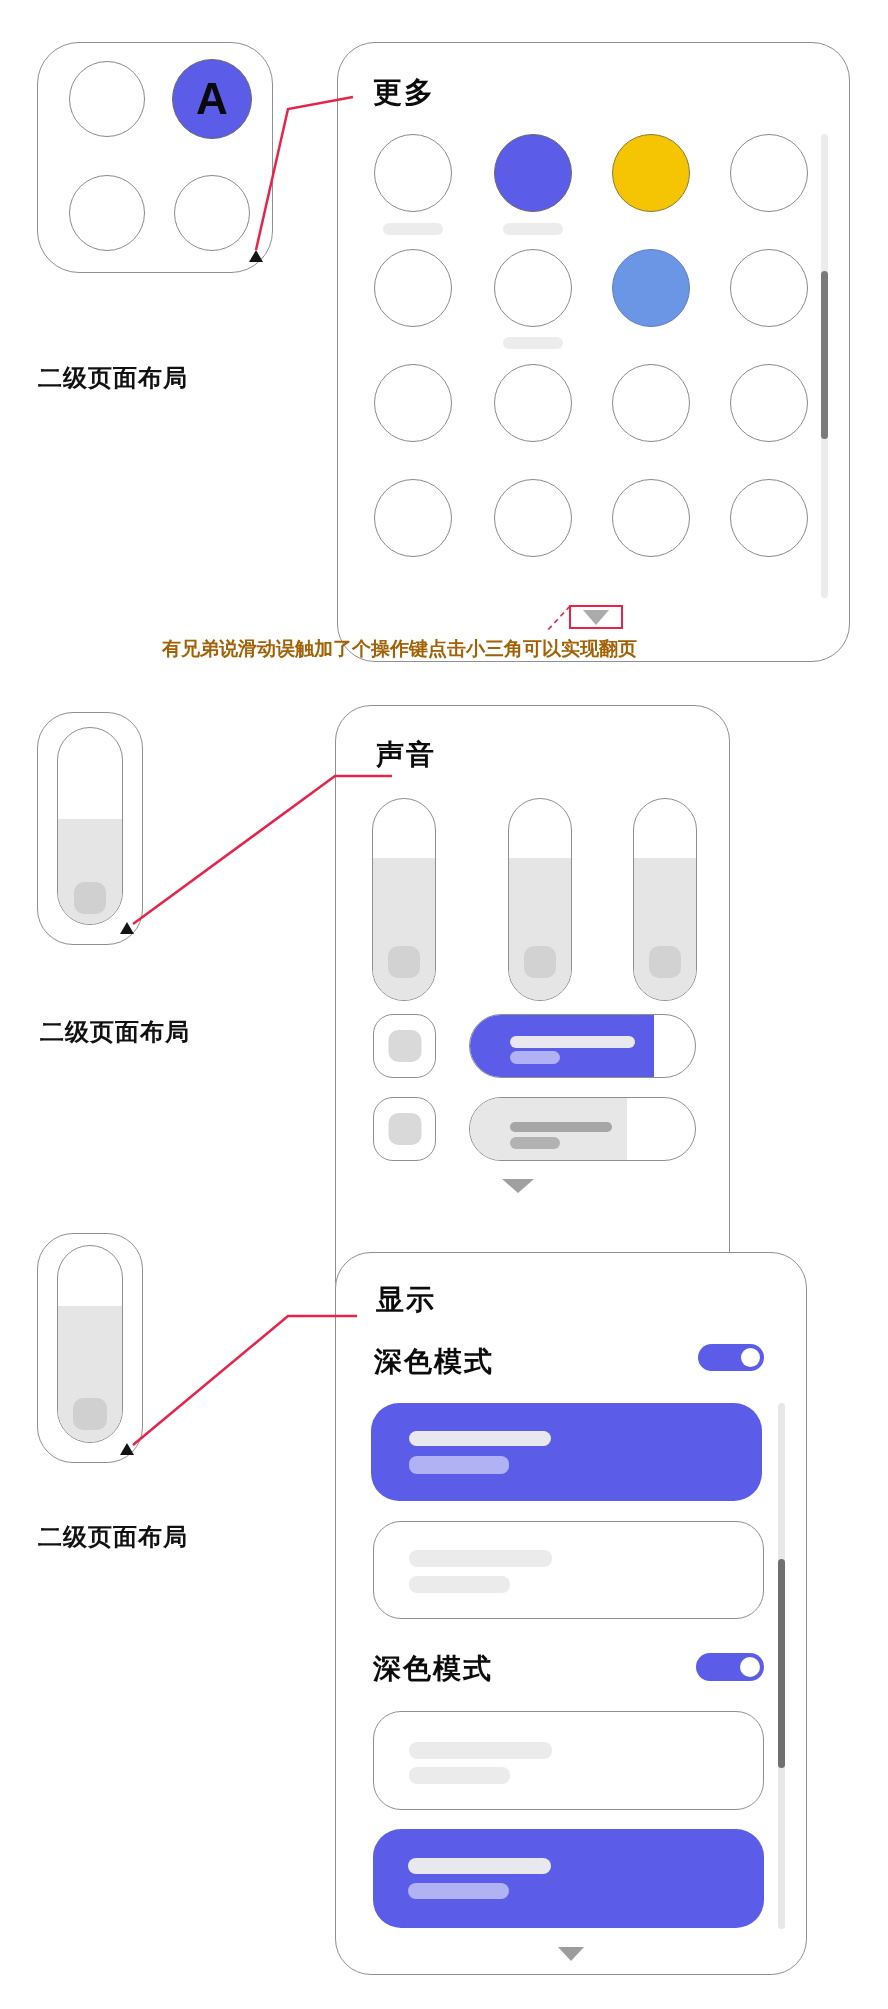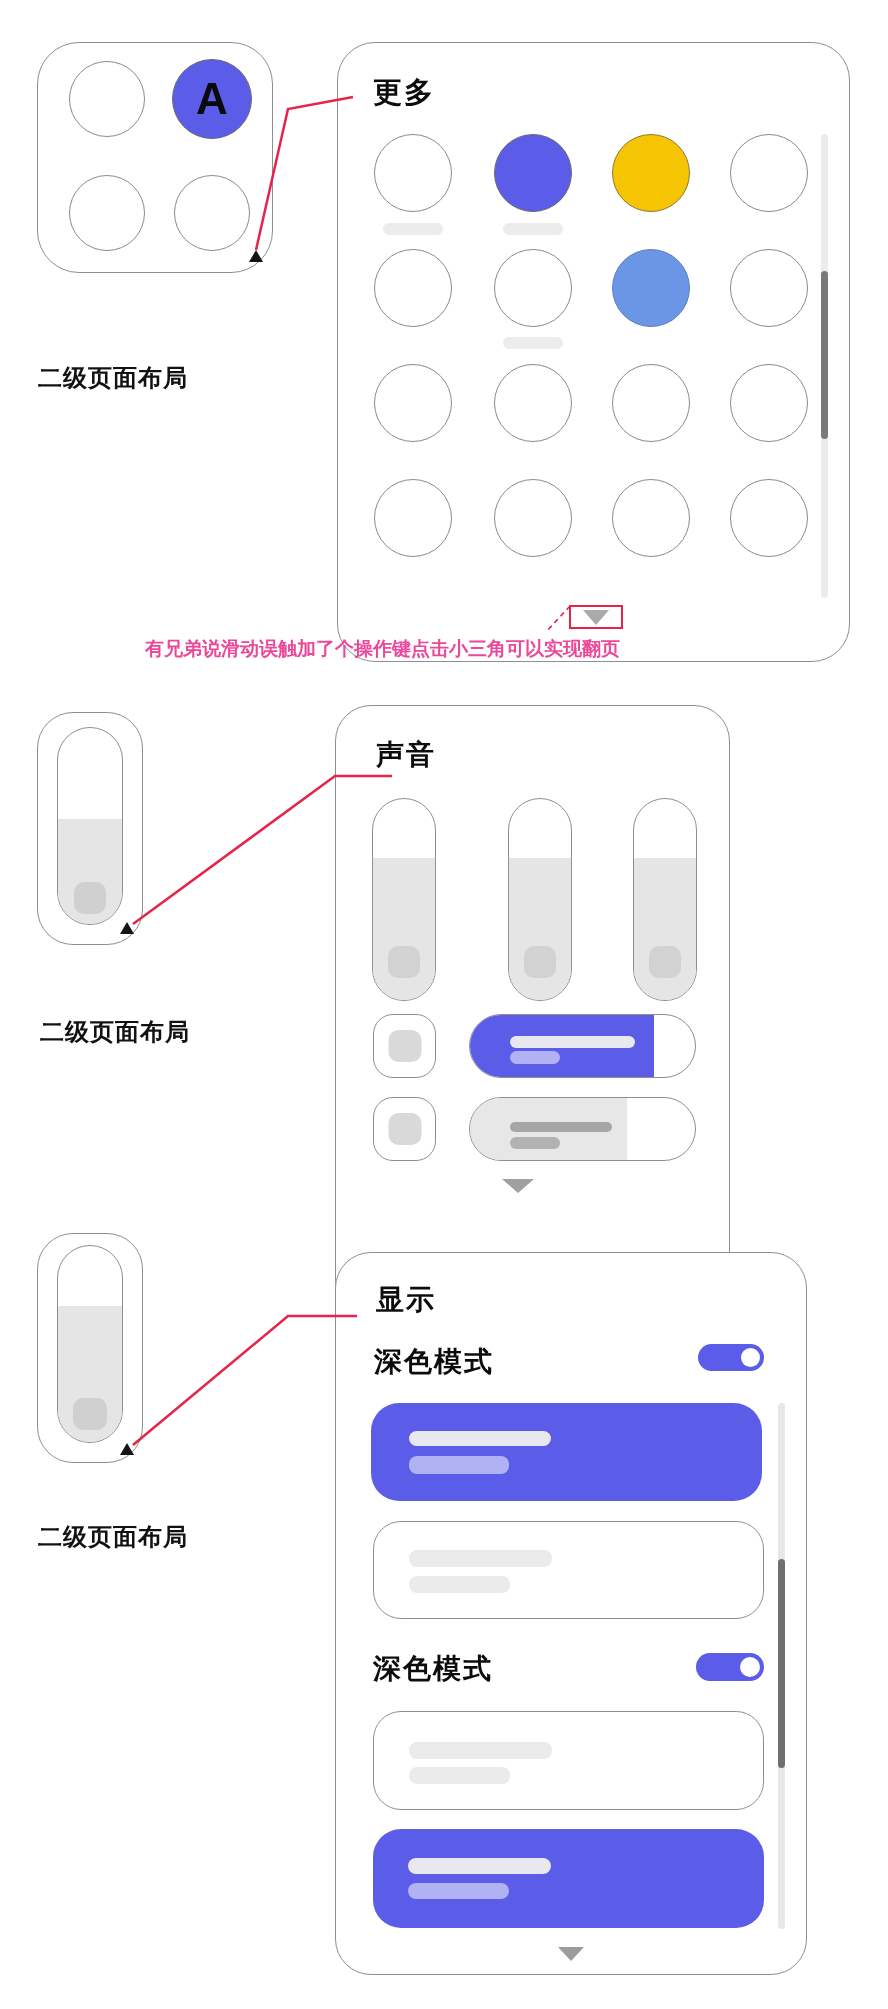--- a/index.html
+++ b/index.html
@@ -114,21 +114,21 @@
       <span class="upill" style="left:165px;top:294px;"></span>
 
       <div class="track" style="left:483px;top:91px;height:464px;"></div>
       <div class="thumb" style="left:483px;top:228px;height:168px;"></div>
     </div>
 
     <div class="flag-box" style="border-color: rgb(232, 35, 74);">
       <span class="tri-down"></span>
     </div>
 
-    <div class="note" style="left: 145px; top: 636px; color: #ec4899;">有兄弟说滑动误触加了个操作键点击小三角可以实现翻页</div>
+    <div class="note" style="left: 162px; top: 636px; color: #a16207;">有兄弟说滑动误触加了个操作键点击小三角可以实现翻页</div>
   </div>
 
   <div>
 
     <div class="mini-panel" style="left:37px;top:712px;width:106px;height:233px;border-radius:36px;">
       <div class="vslider" style="left:19px;top:14px;width:66px;height:198px;">
         <div class="vfill" style="height:105px;"></div>
         <div class="vicon" style="bottom:10px;"></div>
       </div>
       <span class="tri-up" style="left:82px;top:209px;"></span>

